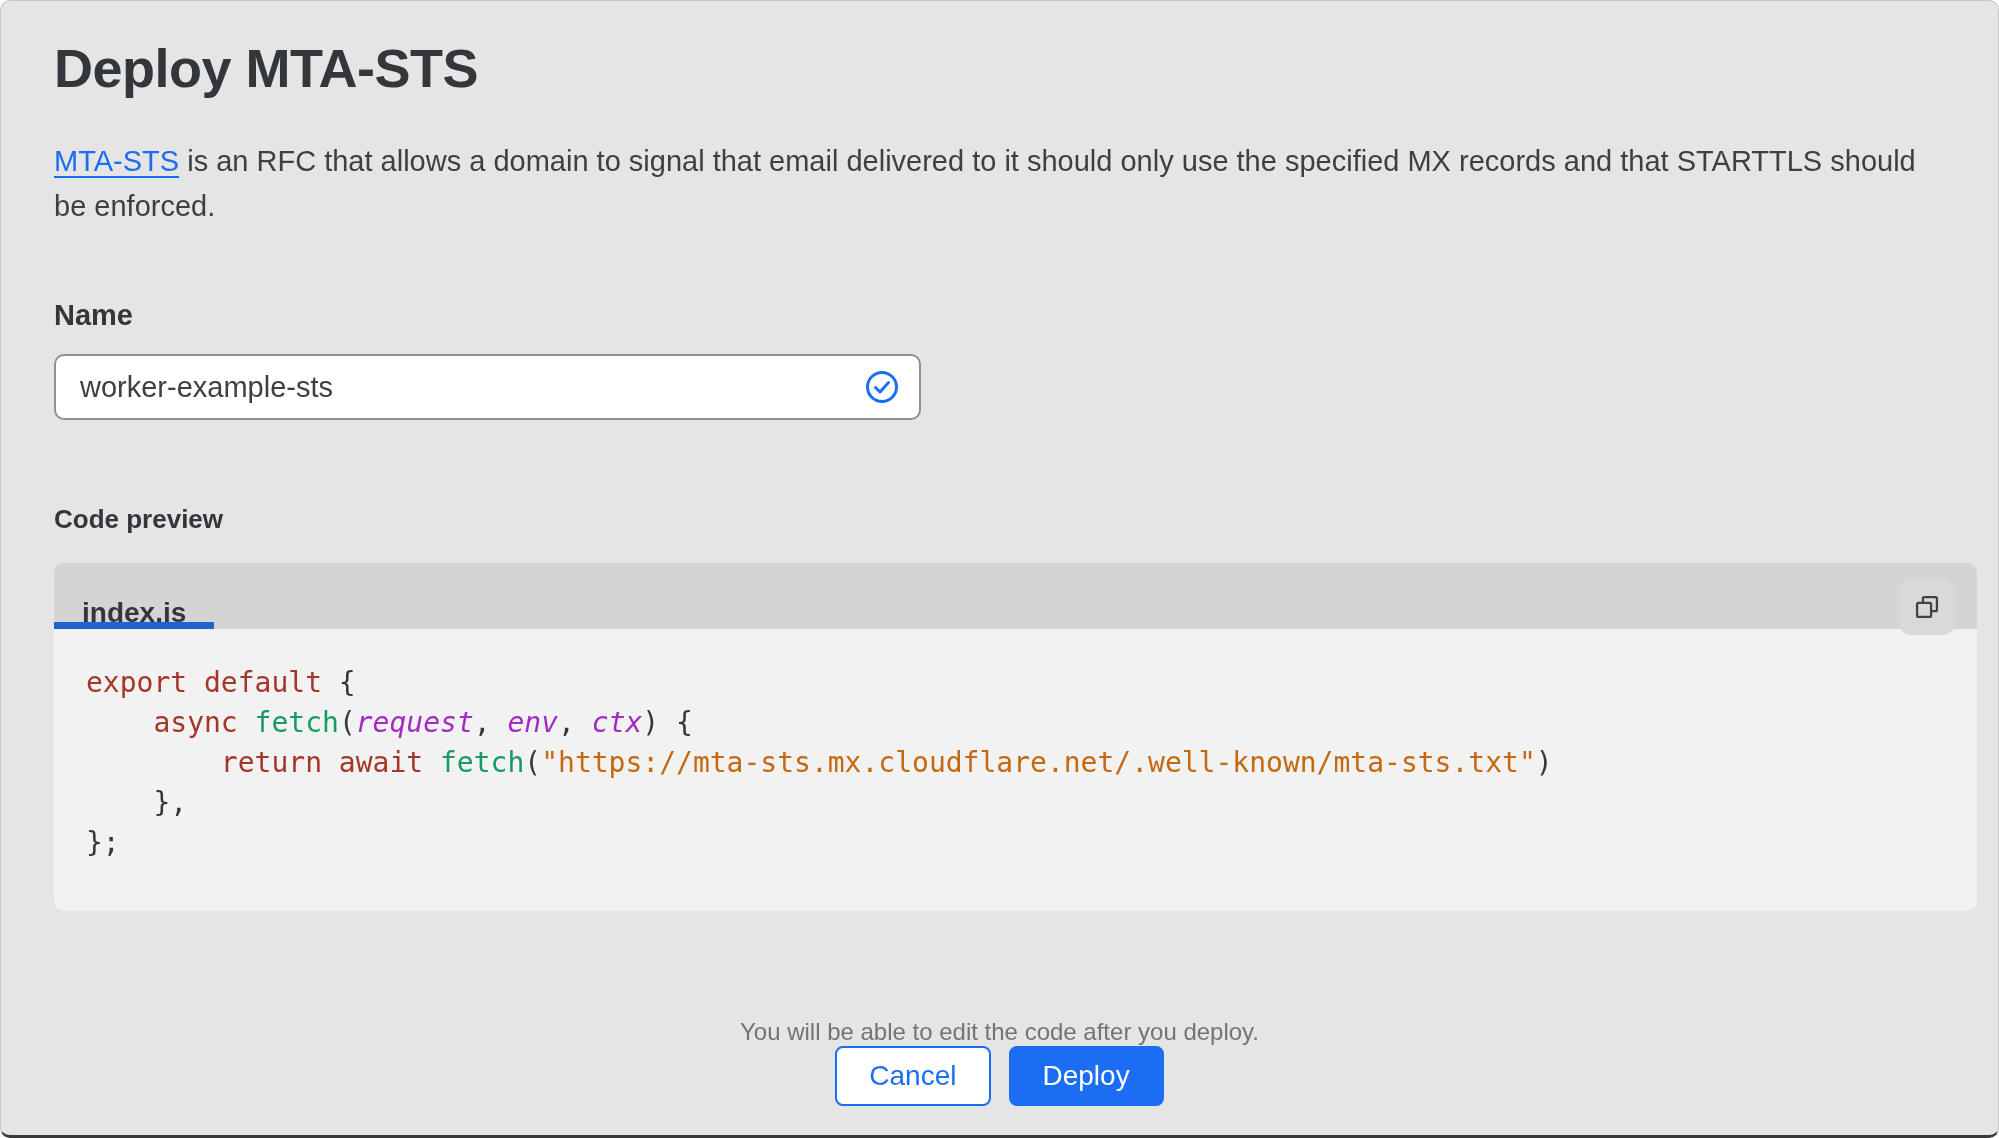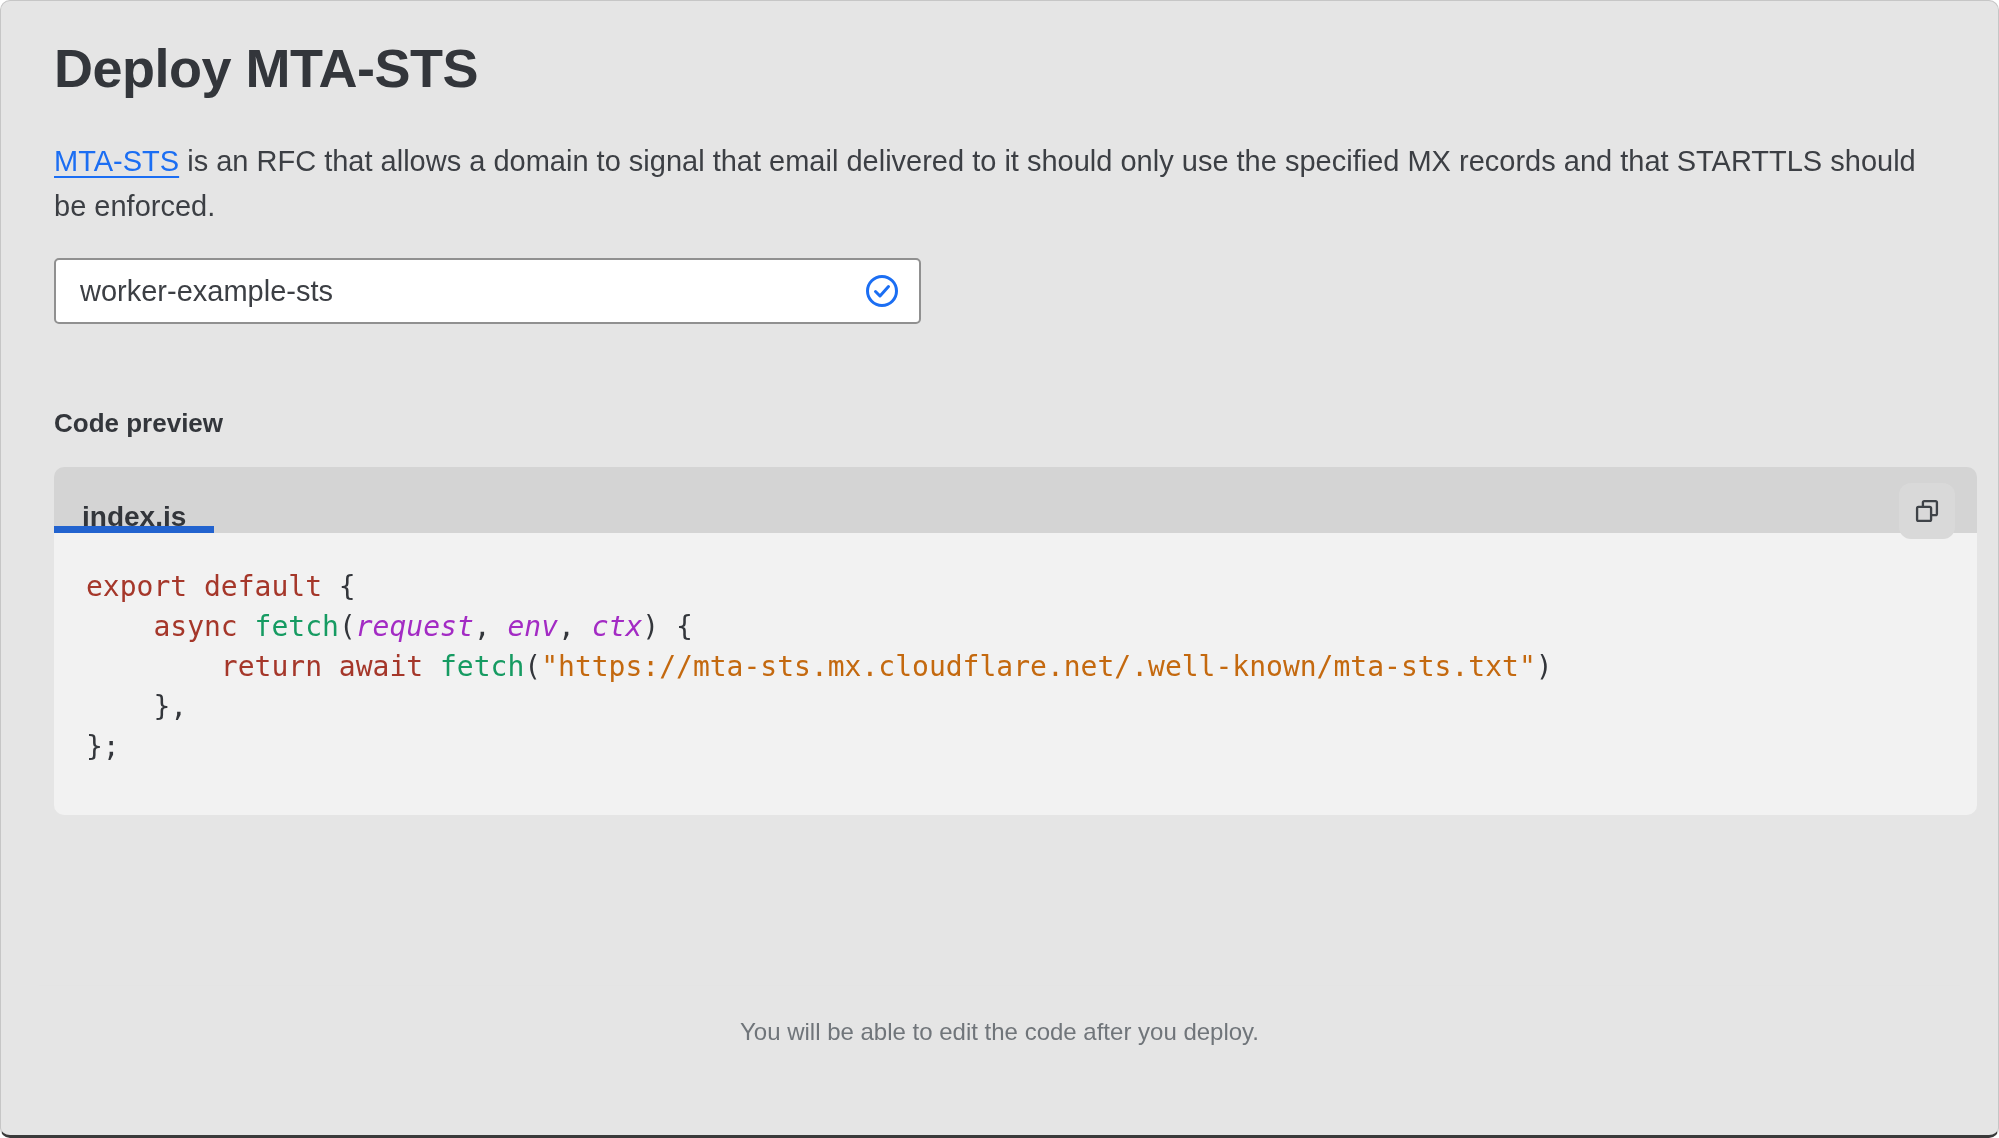--- a/index.html
+++ b/index.html
@@ -46,21 +46,21 @@
     font-weight: bold;
     color: #33363b;
   }
 
   .input-wrap {
     margin-top: 22px;
     width: 867px;
     height: 66px;
     box-sizing: border-box;
     border: 2px solid #909090;
-    border-radius: 5px;
+    border-radius: 10px;
     background: #fff;
     display: flex;
     align-items: center;
     padding: 0 20px 0 24px;
   }
   .input-wrap input {
     flex: 1;
     border: none;
     outline: none;
     font-family: "Liberation Sans", sans-serif;
@@ -195,20 +195,21 @@
 <body>
 
 <div class="page">
 
   <h1 class="page-title">Deploy MTA-STS</h1>
 
   <p class="description">
     <a href="#">MTA-STS</a><span> is an RFC that allows a domain to signal that email delivered to it should only use the specified MX records and that STARTTLS should be enforced.</span>
   </p>
 
+  <div class="field-label">Name</div>
 
   <div class="input-wrap">
     <input type="text" value="worker-example-sts" style="">
     <svg class="valid-icon" viewBox="0 0 34 34">
       <circle cx="17" cy="17" r="14.5" fill="none" stroke="#1b6ef3" stroke-width="3"></circle>
       <path d="M10.5 17.5 L15 22 L23.5 12.5" fill="none" stroke="#1b6ef3" stroke-width="3" stroke-linecap="round" stroke-linejoin="round"></path>
     </svg>
   </div>
 
   <div class="section-label">Code preview</div>
@@ -225,15 +226,19 @@
         <rect x="8.5" y="3.5" width="12" height="12" rx="1.2" fill="none" stroke="#3f4348" stroke-width="2"></rect>
         <rect x="3.5" y="8.5" width="12" height="12" rx="1.2" fill="#d9d9d9" stroke="#3f4348" stroke-width="2"></rect>
       </svg>
     </button>
   </div>
 
   <div class="divider"></div>
 
   <div class="footer">
     <div class="footer-note">You will be able to edit the code after you deploy.</div>
+    <div class="footer-actions">
+      <button class="btn btn-secondary">Cancel</button>
+      <button class="btn btn-primary">Deploy</button>
+    </div>
   </div>
 
 </div>
 
 </body></html>

